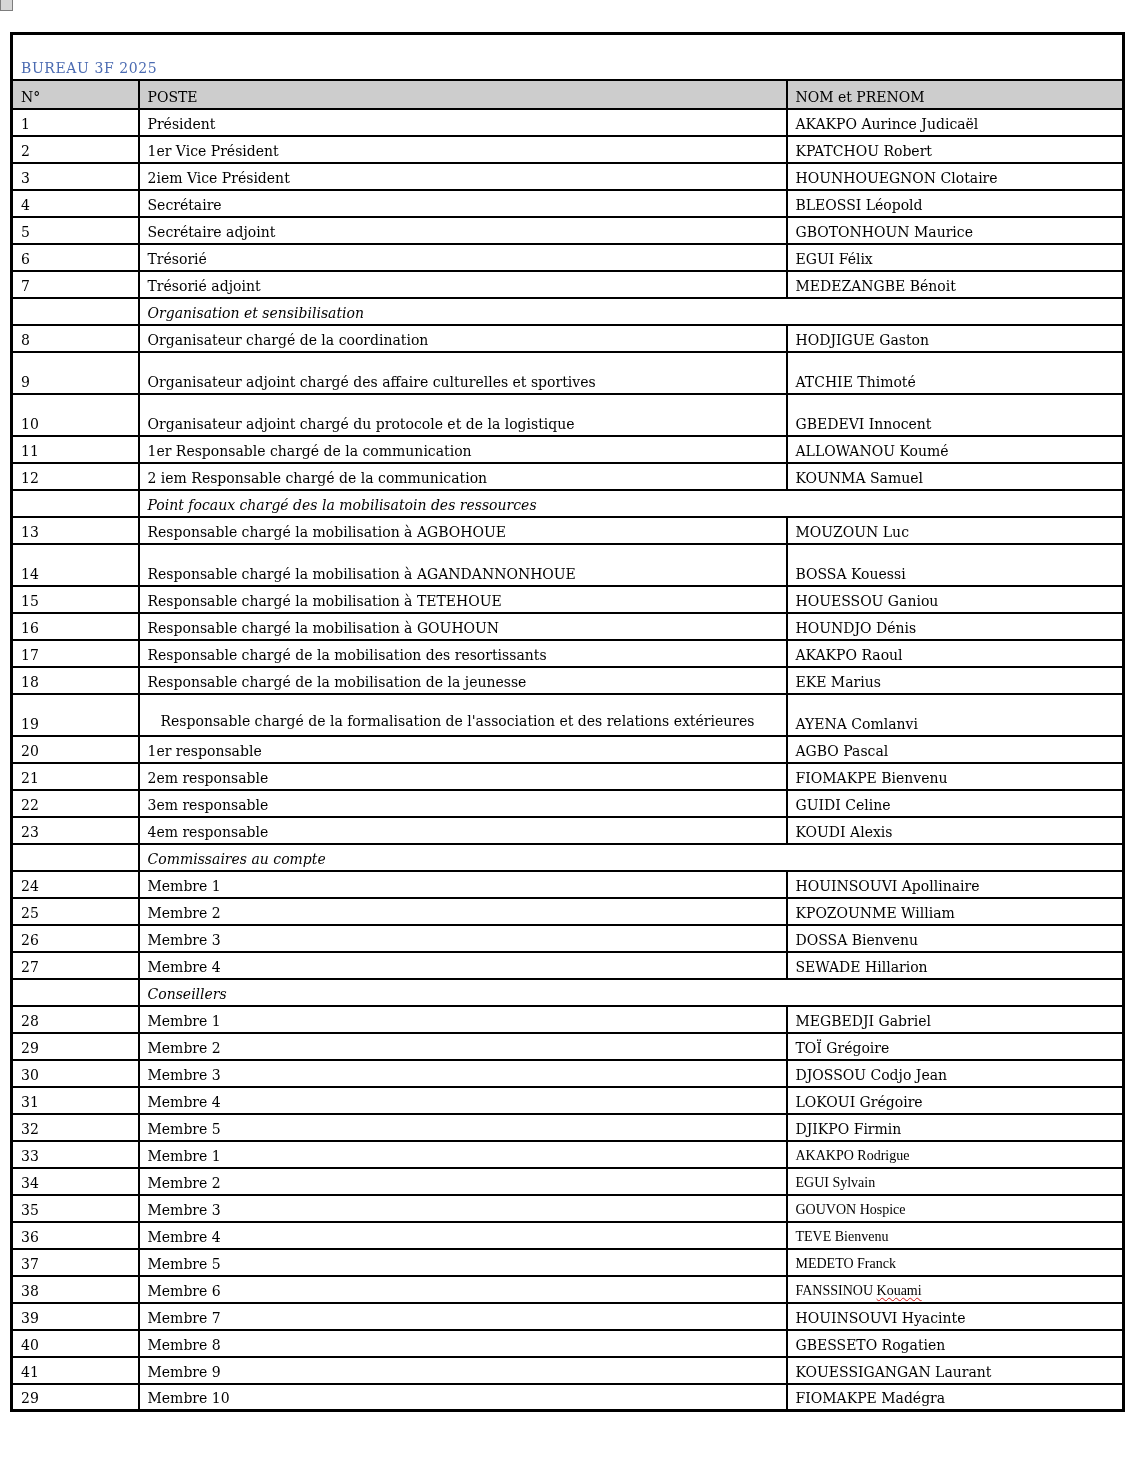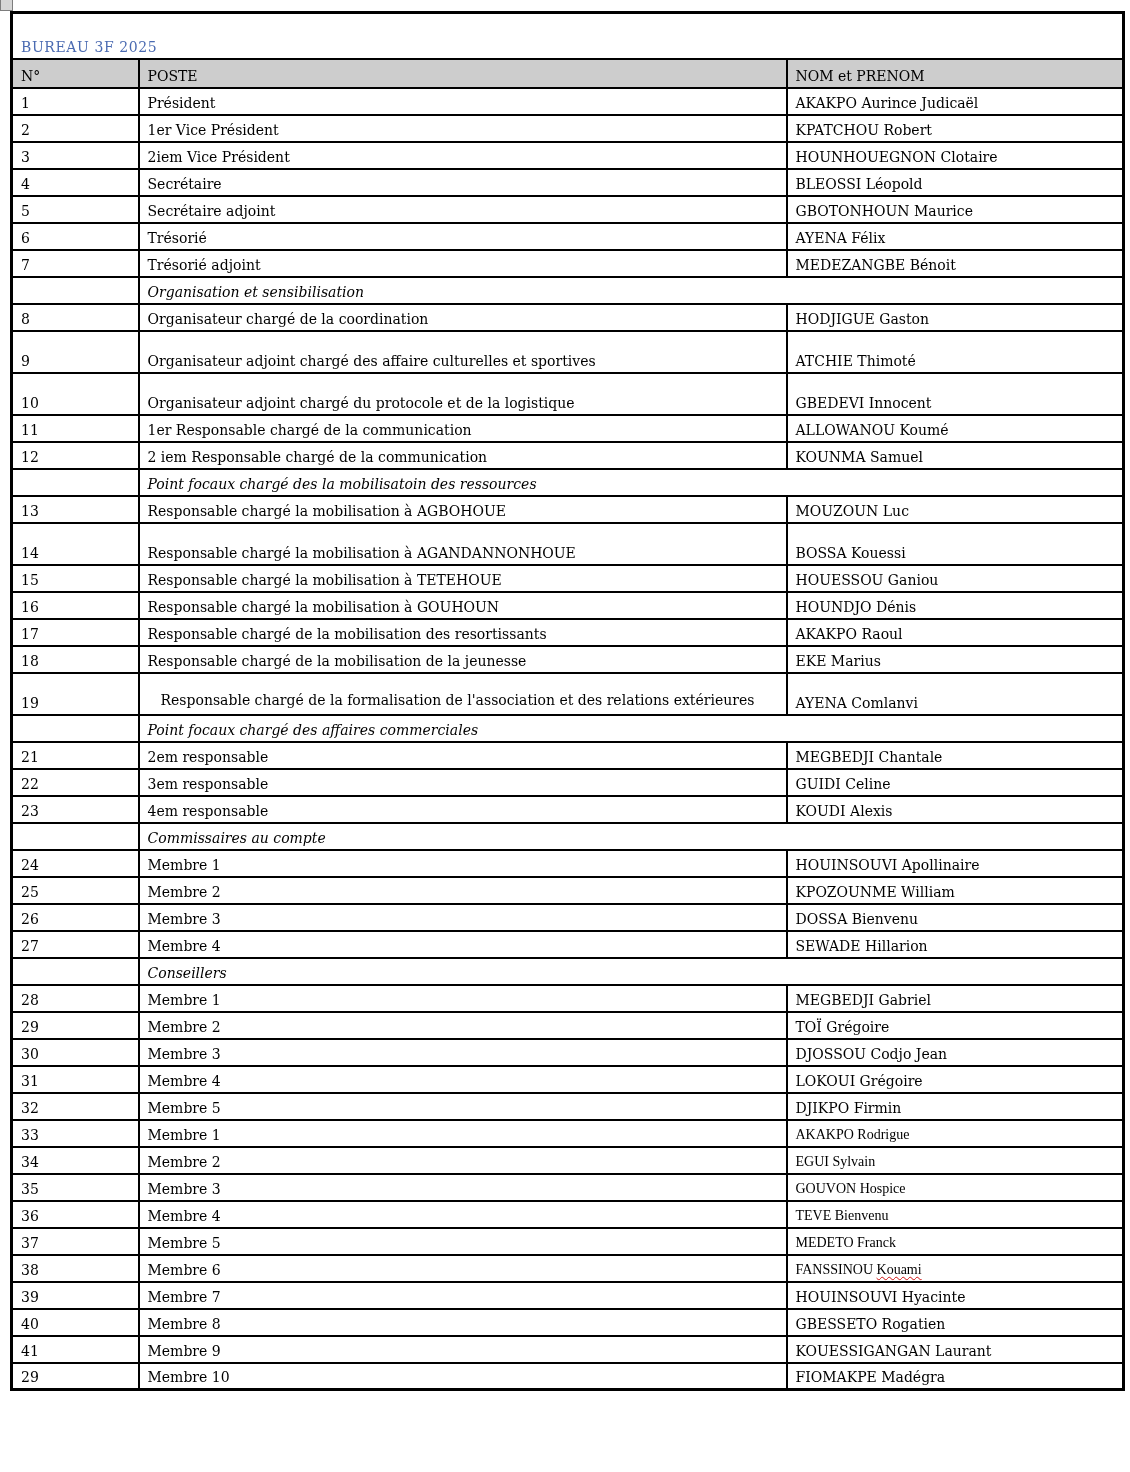--- a/index.html
+++ b/index.html
@@ -4,21 +4,21 @@
 <style>
   html,body { margin:0; padding:0; }
   body {
     width:1130px; height:1472px; background:#ffffff; position:relative;
     font-family:"DejaVu Serif", serif; color:#000;
   }
   .corner-widget {
     position:absolute; top:-3px; left:0; width:13px; height:14px;
     background:#d6d6d6; border:1px solid #7d7d7d; box-sizing:border-box;
   }
-  .doc { position:absolute; top:11px; left:10px; }
+  .doc { position:absolute; top:32px; left:10px; }
   table.bureau {
     border-collapse:collapse; table-layout:fixed; width:1112px;
     border:3px solid #000;
   }
   table.bureau td, table.bureau th {
     border:2px solid #000; box-sizing:border-box;
     vertical-align:bottom; text-align:left;
     padding:2px 8px 3px 8px;
     font-size:14px; font-weight:normal;
     overflow:hidden;
@@ -103,21 +103,21 @@
           <td>
             <div>Secrétaire adjoint</div>
           </td>
           <td>GBOTONHOUN Maurice</td>
         </tr>
         <tr class="std">
           <td class="num">6</td>
           <td>
             <div>Trésorié</div>
           </td>
-          <td>AYENA Félix</td>
+          <td>EGUI Félix</td>
         </tr>
         <tr class="std">
           <td class="num">7</td>
           <td>
             <div>Trésorié adjoint</div>
           </td>
           <td>MEDEZANGBE Bénoit</td>
         </tr>
         <tr class="std">
           <td class="num"></td>
@@ -205,29 +205,32 @@
           <td>EKE Marius</td>
         </tr>
         <tr class="tall">
           <td class="num">19</td>
           <td>
             <div class="wrap-limit">Responsable chargé de la formalisation de l'association et des relations extérieures</div>
           </td>
           <td>AYENA Comlanvi</td>
         </tr>
         <tr class="std">
-          <td class="num"></td>
-          <td class="section-label" colspan="2">Point focaux chargé des affaires commerciales</td>
+          <td class="num">20</td>
+          <td>
+            <div>1er responsable</div>
+          </td>
+          <td>AGBO Pascal</td>
         </tr>
         <tr class="std">
           <td class="num">21</td>
           <td>
             <div>2em responsable</div>
           </td>
-          <td>MEGBEDJI Chantale</td>
+          <td>FIOMAKPE Bienvenu</td>
         </tr>
         <tr class="std">
           <td class="num">22</td>
           <td>
             <div>3em responsable</div>
           </td>
           <td>GUIDI Celine</td>
         </tr>
         <tr class="std">
           <td class="num">23</td>

